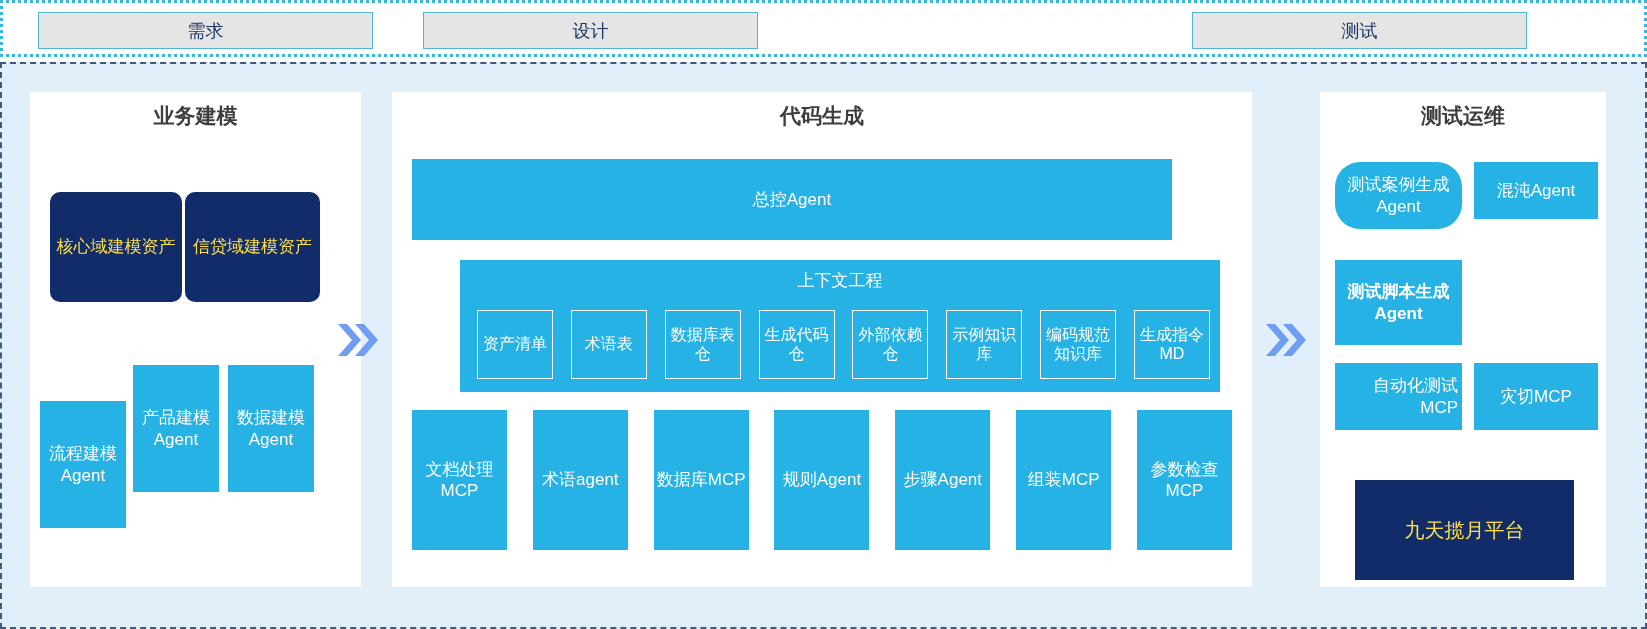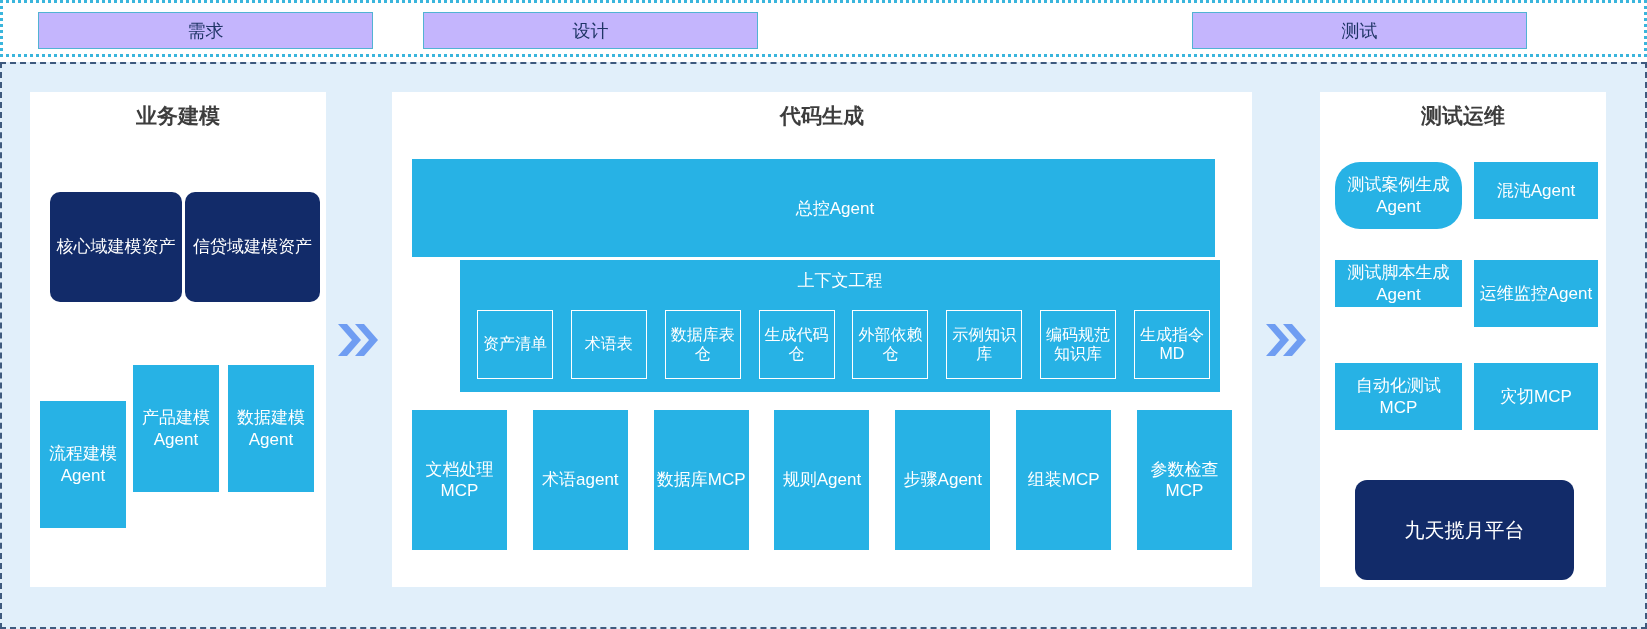--- a/index.html
+++ b/index.html
@@ -9,21 +9,21 @@
     -webkit-font-smoothing:antialiased;
   }
   
   .phase-strip{
     position:absolute;left:0;top:0;width:1647px;height:57px;
     box-sizing:border-box;background:#ffffff;
     border:3px dotted #3ab5dc;
   }
   .phase-box{
     position:absolute;top:9px;width:335px;height:37px;
-    box-sizing:border-box;background:#c4b5fd;border:1px solid #52b3d3;
+    box-sizing:border-box;background:#e5e5e5;border:1px solid #52b3d3;
     display:flex;align-items:center;justify-content:center;
     font-size:18px;color:#1f3566;
   }
   
   .main{
     position:absolute;left:0;top:62px;width:1647px;height:567px;
     box-sizing:border-box;background:#e1effa;
     border:2px dashed #3e5a7e;
   }
   .panel{
@@ -32,30 +32,30 @@
   .panel-title{
     position:absolute;left:0;right:0;top:10px;text-align:center;
     font-size:21px;font-weight:bold;color:#3d3d3d;
   }
   .cyanbox{
     position:absolute;background:#27b2e5;color:#ffffff;
     display:flex;align-items:center;justify-content:center;text-align:center;
     font-size:17px;line-height:1.25;
   }
   .navybox{
-    position:absolute;background:#122b69;color:#ffffff;border-radius:10px;
+    position:absolute;background:#122b69;color:#fde047;border-radius:10px;
     display:flex;align-items:center;justify-content:center;text-align:center;
     font-size:17px;line-height:1.3;
   }
   .chevron{position:absolute;width:44px;height:36px;}
   
   .master-bar{
-    position:absolute;left:20px;top:67px;width:760px;height:98px;
+    position:absolute;left:20px;top:67px;width:760px;height:81px;
     background:#27b2e5;color:#ffffff;
-    display:flex;align-items:center;justify-content:center;font-size:17px;padding-left:43px;
+    display:flex;align-items:center;justify-content:center;font-size:17px;
   }
   .context-wrap{
     position:absolute;left:20px;top:168px;width:760px;height:132px;
     background:#27b2e5;color:#ffffff;box-sizing:border-box;margin-left:48px;
   }
   .context-title{
     position:absolute;left:0;right:0;top:9px;text-align:center;font-size:17px;
   }
   .context-row{
     position:absolute;left:17px;right:10px;top:50px;height:69px;
@@ -86,21 +86,21 @@
   <div class="phase-box" style="left:420px">
       <span>设计</span>
     </div>
   <div class="phase-box" style="left:1189px">
       <span>测试</span>
     </div>
 </div>
 
 <div class="main">
 
-  <div class="panel" style="left:28px;width:296px;">
+  <div class="panel" style="left:28px;width:296px;padding-left:35px;">
     <div class="panel-title">业务建模</div>
 
     <div class="navybox" style="left:20px;top:100px;width:120px;height:110px;padding:0 6px;">核心域建模资产</div>
     <div class="navybox" style="left:155px;top:100px;width:123px;height:110px;padding:0 6px;">信贷域建模资产</div>
 
     <div class="cyanbox" style="left:10px;top:273px;width:78px;height:127px;padding:0 4px;margin-top:36px;">流程建模Agent</div>
     <div class="cyanbox" style="left:103px;top:273px;width:78px;height:127px;padding:0 4px;">产品建模Agent</div>
     <div class="cyanbox" style="left:198px;top:273px;width:78px;height:127px;padding:0 4px;">数据建模Agent</div>
   </div>
 
@@ -143,22 +143,21 @@
     <polygon points="2,2 11,2 25,18 11,34 2,34 16,18" fill="#6f9df2"></polygon>
     <polygon points="19,2 28,2 42,18 28,34 19,34 33,18" fill="#6f9df2"></polygon>
   </svg>
 
   <div class="panel" style="left:1318px;width:286px;">
     <div class="panel-title">测试运维</div>
 
     <div class="cyanbox" style="left:15px;top:70px;width:119px;height:67px;padding:0 4px;border-radius:25px;">测试案例生成Agent</div>
     <div class="cyanbox" style="left:154px;top:70px;width:116px;height:57px;padding:0 4px;">混沌Agent</div>
 
-    <div class="cyanbox" style="left:15px;top:168px;width:119px;height:47px;padding:0 4px;">测试脚本生成Agent</div>
-    <div class="cyanbox" style="left:154px;top:168px;width:116px;height:67px;padding:0 4px;">运维监控Agent</div>
+    <div class="cyanbox" style="left:15px;top:168px;width:119px;height:55px;padding:15px 4px;font-weight:bold;">测试脚本生成Agent</div>
 
-    <div class="cyanbox" style="left:15px;top:271px;width:119px;height:67px;padding:0 4px;">自动化测试MCP</div>
+    <div class="cyanbox" style="left:15px;top:271px;width:119px;height:67px;padding:0 4px;text-align:right;">自动化测试MCP</div>
     <div class="cyanbox" style="left:154px;top:271px;width:116px;height:67px;padding:0 4px;">灾切MCP</div>
 
-    <div class="navybox" style="left:35px;top:388px;width:219px;height:100px;border-radius:12px;font-size:20px;">九天揽月平台</div>
+    <div class="navybox" style="left:35px;top:388px;width:219px;height:100px;border-radius:0;font-size:20px;">九天揽月平台</div>
   </div>
 
 </div>
 
 </body></html>

